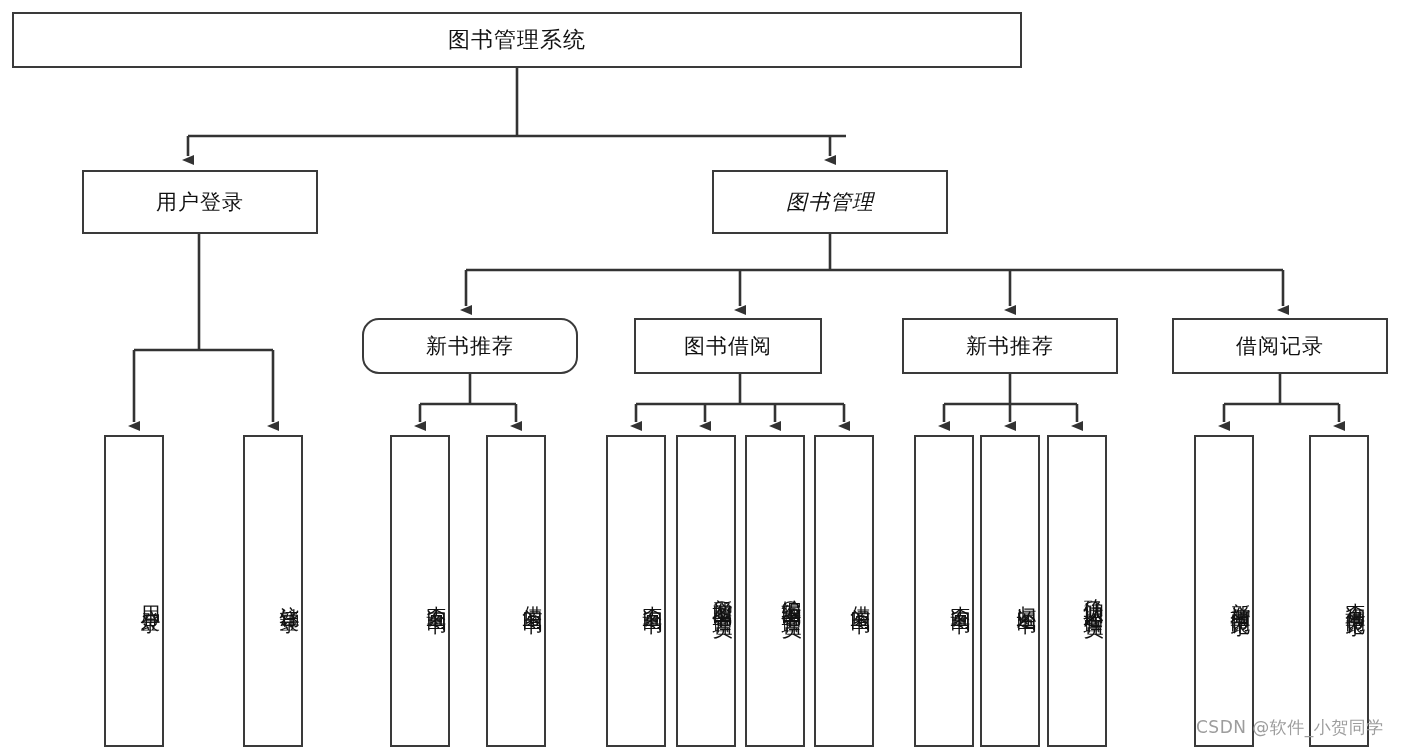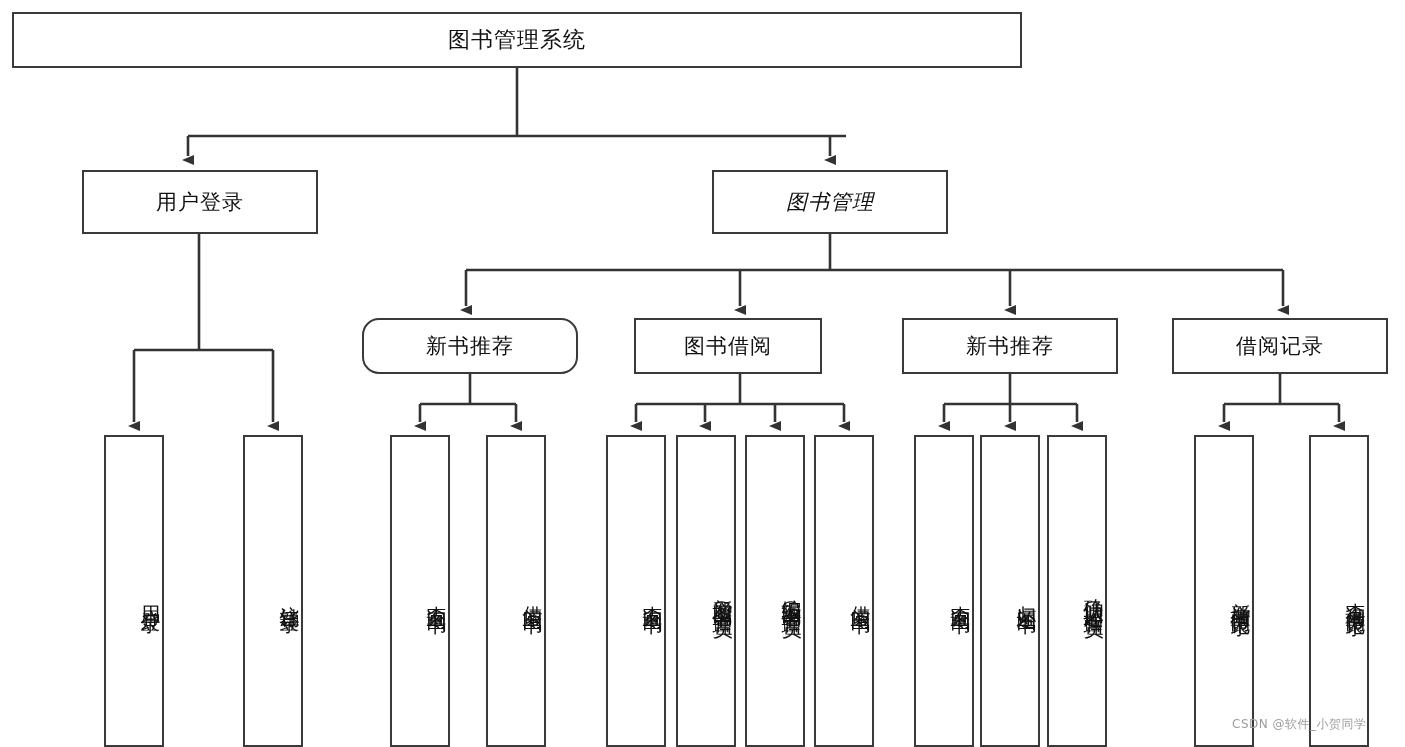--- a/index.html
+++ b/index.html
@@ -49,27 +49,26 @@
     text-orientation: upright;
     align-items: flex-start;
     justify-content: center;
     padding-top: 10px;
     font-size: 20px;
     letter-spacing: 3px;
     line-height: 1.1;
   }
   .watermark {
     position: absolute;
-    font-size: 12px;
+    font-size: 17px;
     color: #9d9d9d;
     letter-spacing: 0.5px;
     white-space: nowrap;
     z-index: 5;
     font-family: "DejaVu Sans", "Liberation Sans", sans-serif;
-    padding-left: 36px;
   }
 </style>
 </head>
 <body>
 
 <div id="canvas">
 
   <svg id="wires" viewBox="0 0 1405 747" xmlns="http://www.w3.org/2000/svg">
     <defs>
       <marker id="arrow" markerWidth="10" markerHeight="12" refX="1" refY="6" orient="auto" markerUnits="userSpaceOnUse">

